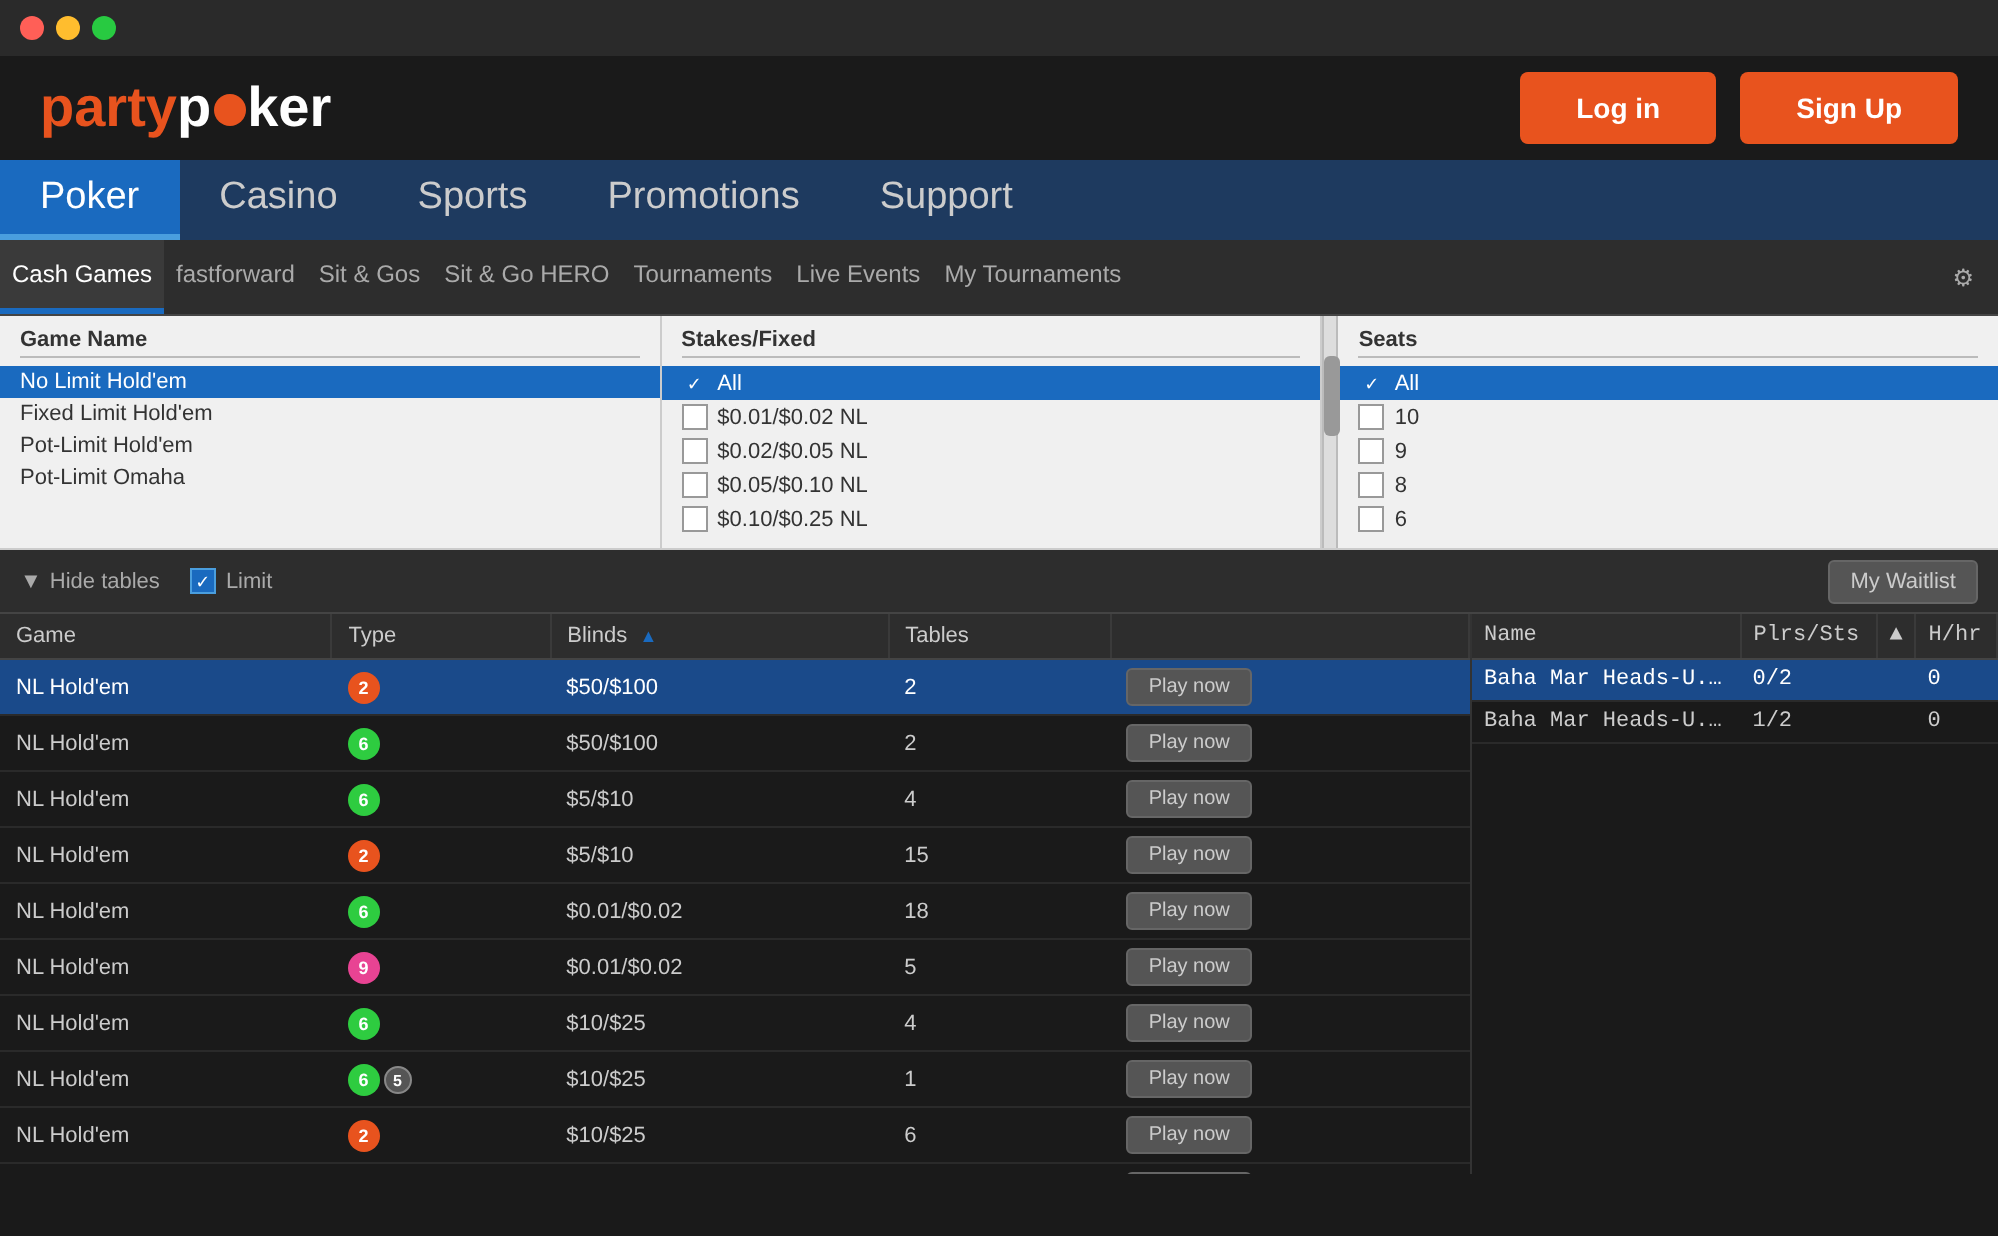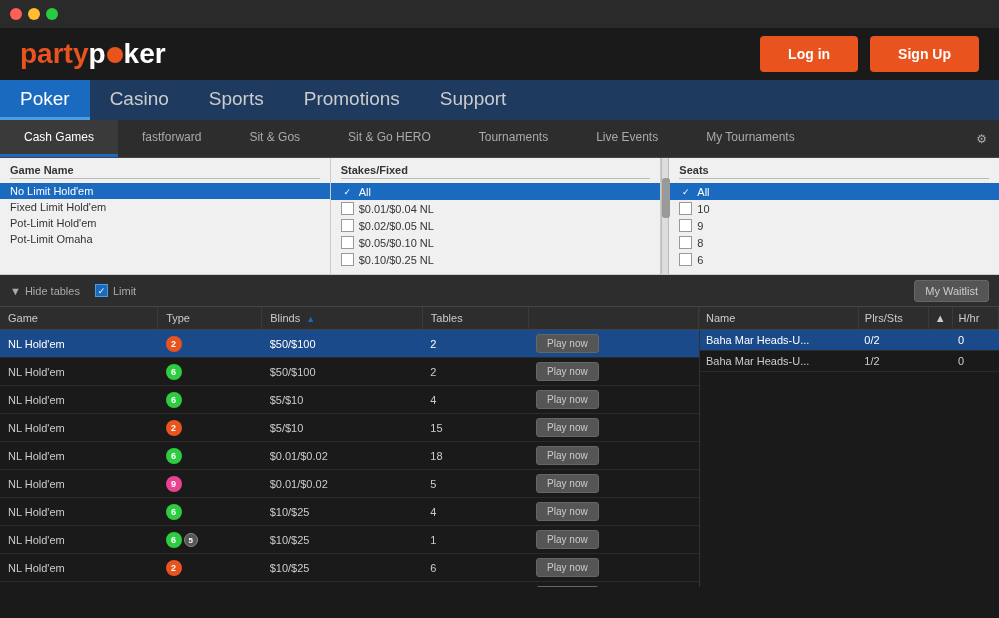--- a/index.html
+++ b/index.html
@@ -18,21 +18,21 @@
     .header-btns { display: flex; gap: 12px; }
     .header-btn { padding: 10px 28px; border-radius: 4px; border: none; cursor: pointer; font-size: 14px; font-weight: bold; background: #e8531e; color: #fff; }
 
     
     .nav { background: #1e3a5f; height: 40px; display: flex; align-items: stretch; }
     .nav-item { padding: 0 20px; display: flex; align-items: center; color: #ccc; cursor: pointer; font-size: 19px; border-bottom: 3px solid transparent; }
     .nav-item.active { background: #1a6abf; color: #fff; border-bottom: 3px solid #4a9ede; }
 
     
     .tab-bar { background: #2d2d2d; height: 38px; display: flex; align-items: stretch; border-bottom: 1px solid #444; }
-    .tab-item { padding: 0 24px; display: flex; align-items: center; color: #aaa; cursor: pointer; font-size: 12px; white-space: nowrap; border-bottom: 3px solid transparent; }
+    .tab-item { padding: 0 6px; display: flex; align-items: center; color: #aaa; cursor: pointer; font-size: 12px; white-space: nowrap; border-bottom: 3px solid transparent; }
     .tab-item.active { color: #fff; background: #3a3a3a; border-bottom: 3px solid #1a6abf; }
     .tab-gear { margin-left: auto; display: flex; align-items: center; padding: 0 12px; color: #aaa; cursor: pointer; }
 
     
     .filter-area { background: #f0f0f0; border-bottom: 1px solid #ccc; display: flex; }
     .filter-col { flex: 1; padding: 6px 10px; border-right: 1px solid #ccc; }
     .filter-col:last-child { border-right: none; }
     .filter-header { font-weight: bold; font-size: 11px; color: #333; margin-bottom: 4px; padding-bottom: 2px; border-bottom: 1px solid #bbb; }
     .filter-row { display: flex; align-items: center; gap: 5px; padding: 2px 0; font-size: 11px; color: #333; }
     .filter-row.selected { background: #1a6abf; color: #fff; margin: 0 -10px; padding: 2px 10px; }
@@ -57,21 +57,21 @@
     .play-btn { background: #555; border: 1px solid #666; color: #ccc; padding: 3px 10px; border-radius: 3px; cursor: pointer; font-size: 10px; white-space: nowrap; }
     .sort-arrow { display: inline-block; margin-left: 3px; font-size: 9px; color: #1a6abf; }
     .rp-table { width: 100%; border-collapse: collapse; }
     .rp-table th { background: #2d2d2d; color: #ccc; text-align: left; padding: 5px 6px; font-size: 11px; font-weight: normal; border-bottom: 1px solid #444; border-right: 1px solid #3a3a3a; }
     .rp-table td { padding: 4px 6px; border-bottom: 1px solid #2a2a2a; font-size: 11px; color: #ccc; overflow: hidden; text-overflow: ellipsis; white-space: nowrap; }
     .rp-table tr.highlighted td { background: #1a4a8a; color: #fff; }
 
     
     .scroll-area { display: flex; flex: 1; overflow: hidden; }
     .left-scroll { flex: 1; overflow-y: auto; max-height: 280px; }
-    .right-scroll { width: 300px; overflow-y: auto; max-height: 280px; border-left: 1px solid #333; }
+    .right-scroll { width: 264px; overflow-y: auto; max-height: 280px; border-left: 1px solid #333; font-family: Liberation Mono, monospace; }
     ::-webkit-scrollbar { width: 8px; background: #2a2a2a; }
     ::-webkit-scrollbar-thumb { background: #555; border-radius: 4px; }
 
     .filter-area-wrap { background: #f0f0f0; }
     .th-sort { cursor: pointer; }
   </style>
 </head>
 <body>
 
 <div class="title-bar">
@@ -131,21 +131,21 @@
     </div>
 
     <div class="filter-col" style="min-width:200px;">
       <div class="filter-header">Stakes/Fixed</div>
       <div class="filter-row selected">
         <span class="checkbox checked">✓</span>
         <span>All</span>
       </div>
       <div class="filter-row">
         <span class="checkbox"></span>
-        <span>$0.01/$0.04 NL</span>
+        <span>$0.01/$0.02 NL</span>
       </div>
       <div class="filter-row">
         <span class="checkbox"></span>
         <span>$0.02/$0.05 NL</span>
       </div>
       <div class="filter-row">
         <span class="checkbox"></span>
         <span>$0.05/$0.10 NL</span>
       </div>
       <div class="filter-row">

